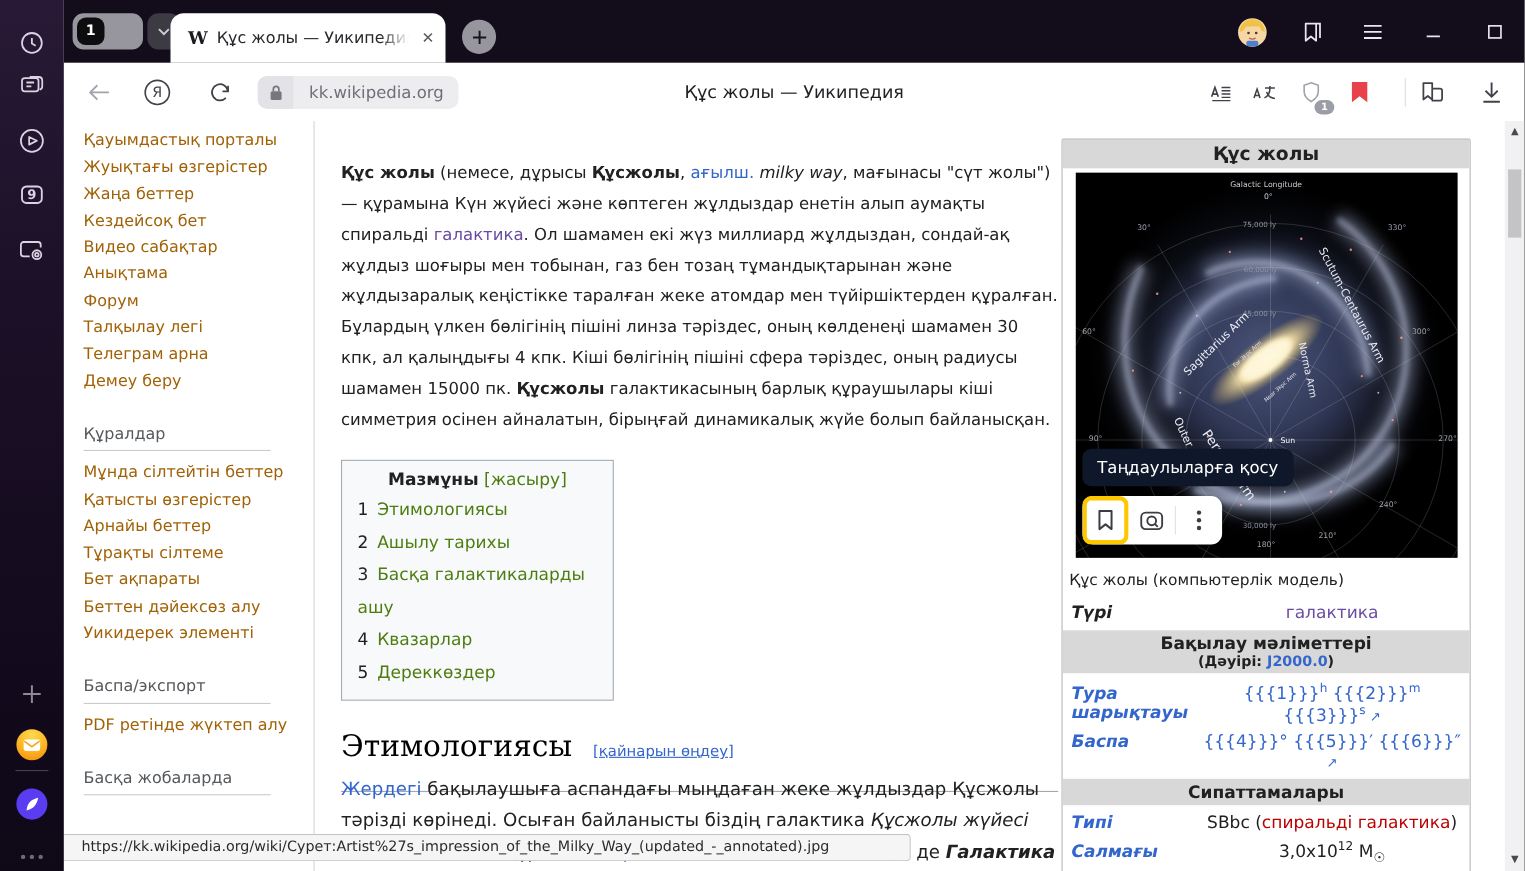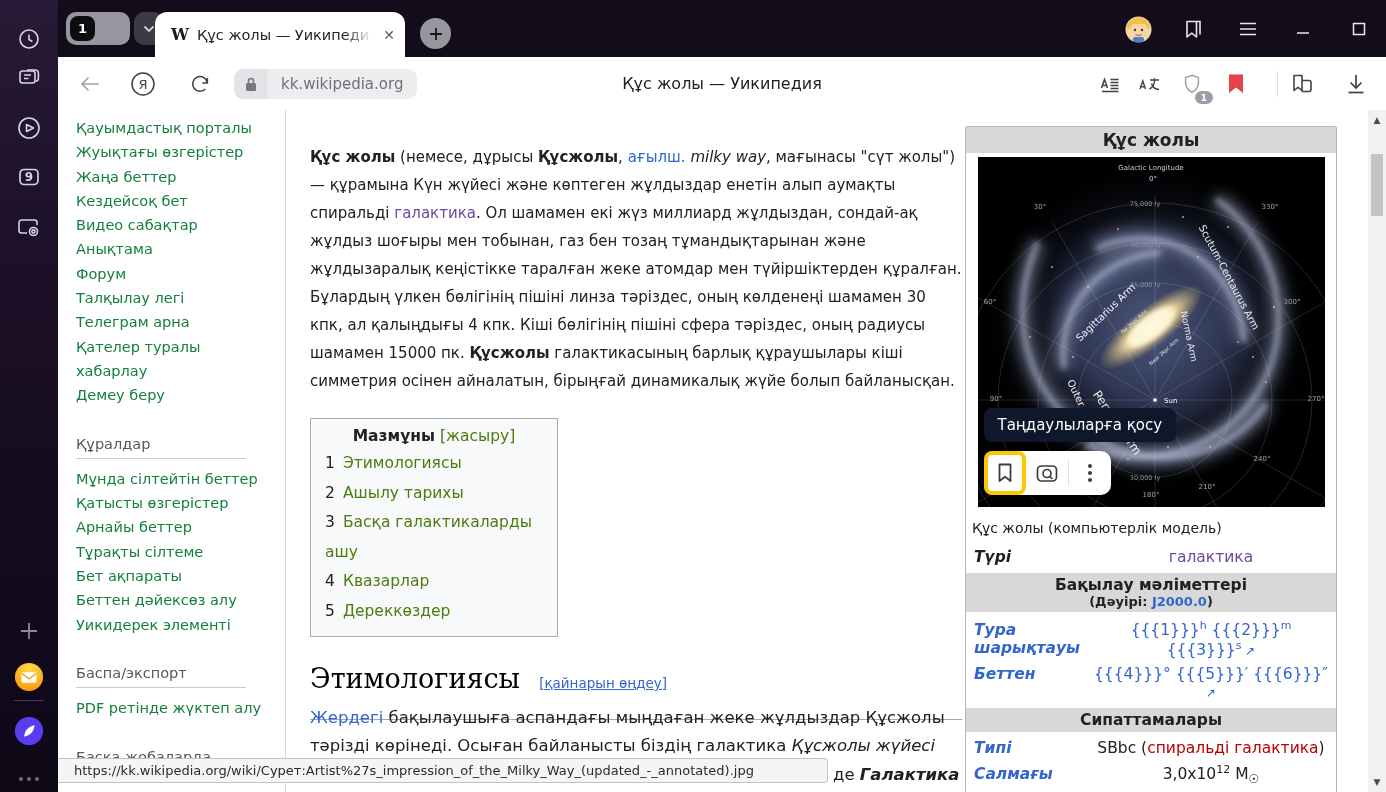--- a/index.html
+++ b/index.html
@@ -43,21 +43,21 @@
              font-size:16px;color:#1e1e23;pointer-events:none;}
   .badge{position:absolute;right:-5px;bottom:-4px;min-width:14px;height:13px;border-radius:7px;background:#9b9ea6;
          color:#fff;font-size:9px;font-weight:bold;display:flex;align-items:center;justify-content:center;padding:0 2px;}
   .tb-vsep{position:absolute;left:1219px;top:14px;width:1px;height:26px;background:#dcdce1;}
 
   
   .content{position:absolute;left:58px;top:110px;right:0;bottom:0;background:#fff;overflow:hidden;}
 
   
   .wsb{position:absolute;left:18px;top:6px;width:196px;font-size:14.5px;line-height:24.3px;}
-  .wsb a{color:#15803d;text-decoration:none;display:block;}
+  .wsb a{color:#a16207;text-decoration:none;display:block;}
   .wsb-h{color:#54595d;margin:24px 0 8px 0;padding-bottom:2px;border-bottom:1px solid #c8ccd1;width:170px;}
   .wsb ul{list-style:none;margin:0;padding:0;}
   .vsep{position:absolute;left:227px;top:0;bottom:0;width:1px;background:#d4d6da;}
 
   
   .article{position:absolute;left:252px;top:0;width:652px;color:#202122;}
   .cliptop{position:absolute;left:0;top:0;width:640px;height:7px;overflow:hidden;opacity:.75;}
   .p1{position:absolute;left:0;top:18px;width:652px;font-size:15px;line-height:28px;}
   .toc{position:absolute;left:0;top:308px;width:248px;border:1px solid #a7acb2;background:#f8f9fa;
        box-sizing:border-box;padding:8px 0 10px 0;font-size:15.5px;}
@@ -338,23 +338,20 @@
             <a href="#">Анықтама</a>
           </li>
           <li>
             <a href="#">Форум</a>
           </li>
           <li>
             <a href="#">Талқылау легі</a>
           </li>
           <li>
             <a href="#">Телеграм арна</a>
-          </li>
-          <li>
-            <a href="#">Қателер туралы хабарлау</a>
           </li>
           <li>
             <a href="#">Демеу беру</a>
           </li>
         </ul>
       <div class="wsb-h">Құралдар</div>
       <ul>
 
       <li>
             <a href="#">Мұнда сілтейтін беттер</a>
@@ -570,21 +567,21 @@
       <div class="ib-sechead">
         <div>Бақылау мәліметтері</div>
         <div class="sub"><span class="rt-b">(Дәуірі: </span><span class="rt-ab">J2000.0</span><span class="rt-b">)</span></div>
       </div>
 
       <div class="ib-row" style="margin-top:4px;">
         <span class="lab"><span class="rt-ab">Тура шарықтауы</span></span>
         <span class="val"><span class="rt-a">{{{1}}}</span><span class="rt-asup">h</span><span class="rt-n"> </span><span class="rt-a">{{{2}}}</span><span class="rt-asup">m</span><span class="rt-n"> </span><span class="rt-a">{{{3}}}</span><span class="rt-asup">s</span><span class="rt-ext"> ↗</span></span>
       </div>
       <div class="ib-row">
-        <span class="lab"><span class="rt-ab">Беттен</span></span>
+        <span class="lab"><span class="rt-ab">Баспа</span></span>
         <span class="val"><span class="rt-a">{{{4}}}° {{{5}}}′ {{{6}}}″</span><span class="rt-ext"> ↗</span></span>
       </div>
 
       <div class="ib-sechead">Сипаттамалары</div>
 
       <div class="ib-row" style="margin-top:4px;">
         <span class="lab"><span class="rt-ab">Типі</span></span>
         <span class="val"><span class="rt-n">SBbc (</span><span class="rt-r">спиральді галактика</span><span class="rt-n">)</span></span>
       </div>
       <div class="ib-row">

